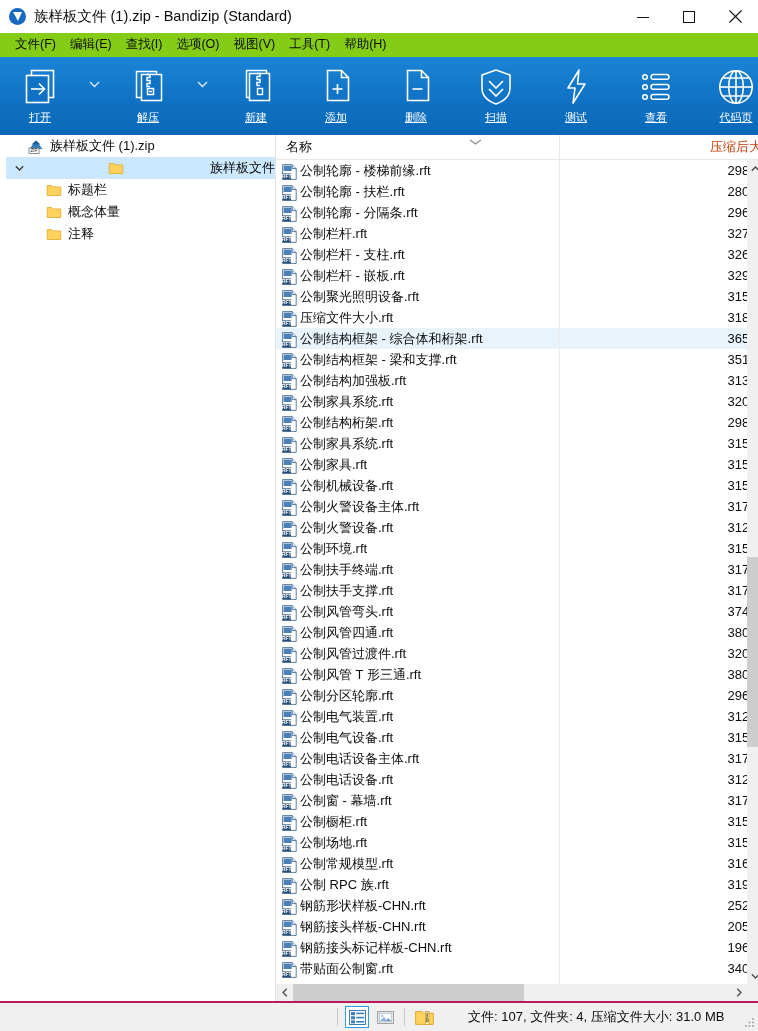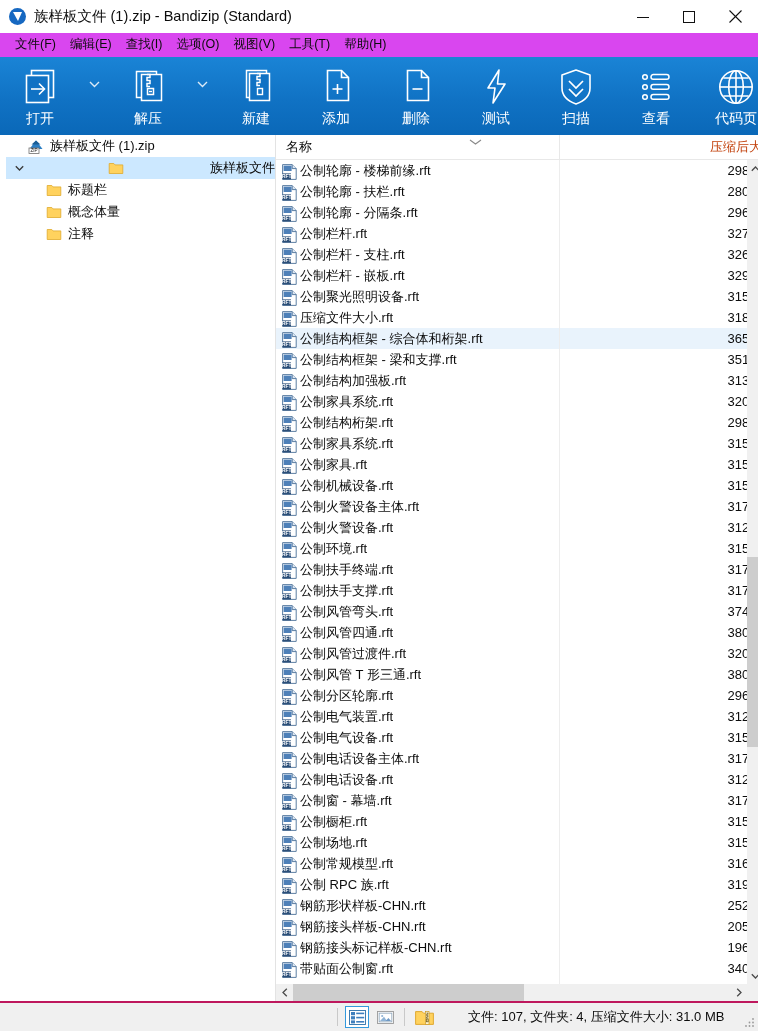--- a/index.html
+++ b/index.html
@@ -40,21 +40,21 @@
     width: 46px; height: 33px;
     display: flex; align-items: center; justify-content: center;
     flex: none;
   }
   #winctrls { position: absolute; right: 0; top: 0; display: flex; }
   .wbtn svg { display: block; }
 
   
   #menubar {
     height: 24px; width: 758px;
-    background: #d946ef;
+    background: #84cc16;
     display: flex; align-items: center;
     padding-left: 8px;
   }
   .menu-item {
     font-size: 12.5px; color: #0c0c0c;
     padding: 3px 7px 4px 7px;
     white-space: nowrap;
   }
 
   
@@ -64,21 +64,21 @@
     display: flex; align-items: flex-start;
     position: relative;
   }
   .tb-btn {
     width: 80px; height: 78px;
     display: flex; flex-direction: column; align-items: center;
     justify-content: flex-start; padding-top: 9px;
     flex: none;
   }
   .tb-ico { height: 42px; display: flex; align-items: center; justify-content: center; }
-  .tb-lbl { font-size: 14px; color: #ffffff; margin-top: 2px; white-space: nowrap; }
+  .tb-lbl { font-size: 11px; color: #ffffff; margin-top: 2px; white-space: nowrap; text-decoration: underline; }
   .tb-caret {
     width: 28px; height: 78px; flex: none;
     display: flex; align-items: flex-start; justify-content: center;
     padding-top: 24px;
   }
   .tb-spacer { flex: 1 1 auto; }
 
   
   #main {
     position: absolute; left: 6px; top: 135px;
@@ -316,35 +316,35 @@
       </svg>
     </div>
     <span class="tb-lbl">删除</span>
   </div>
 
   <div class="tb-spacer"></div>
 
   <div class="tb-btn">
     <div class="tb-ico">
       <svg width="42" height="40" viewBox="0 0 42 40">
-        <polygon points="24,3 13,21 20,21 18,36 30,17 22.5,17" fill="none" stroke="#fff" stroke-width="1.6" stroke-linejoin="round"></polygon>
-      </svg>
-    </div>
-    <span class="tb-lbl">测试</span>
+        <path d="M21,3 L35,8 V21 C35,30 28,34.5 21,37 C14,34.5 7,30 7,21 V8 Z" fill="none" stroke="#fff" stroke-width="1.6" stroke-linejoin="round"></path>
+        <polyline points="14,14 21,21 28,14" fill="none" stroke="#fff" stroke-width="1.7"></polyline>
+        <polyline points="14,22 21,29 28,22" fill="none" stroke="#fff" stroke-width="1.7"></polyline>
+      </svg>
+    </div>
+    <span class="tb-lbl">扫描</span>
   </div>
 
   <div class="tb-btn">
     <div class="tb-ico">
       <svg width="42" height="40" viewBox="0 0 42 40">
-        <path d="M21,3 L35,8 V21 C35,30 28,34.5 21,37 C14,34.5 7,30 7,21 V8 Z" fill="none" stroke="#fff" stroke-width="1.6" stroke-linejoin="round"></path>
-        <polyline points="14,14 21,21 28,14" fill="none" stroke="#fff" stroke-width="1.7"></polyline>
-        <polyline points="14,22 21,29 28,22" fill="none" stroke="#fff" stroke-width="1.7"></polyline>
-      </svg>
-    </div>
-    <span class="tb-lbl">扫描</span>
+        <polygon points="24,3 13,21 20,21 18,36 30,17 22.5,17" fill="none" stroke="#fff" stroke-width="1.6" stroke-linejoin="round"></polygon>
+      </svg>
+    </div>
+    <span class="tb-lbl">测试</span>
   </div>
 
   <div class="tb-btn">
     <div class="tb-ico">
       <svg width="42" height="40" viewBox="0 0 42 40">
         <circle cx="10" cy="10" r="2.3" fill="none" stroke="#fff" stroke-width="1.5"></circle>
         <circle cx="10" cy="20" r="2.3" fill="none" stroke="#fff" stroke-width="1.5"></circle>
         <circle cx="10" cy="30" r="2.3" fill="none" stroke="#fff" stroke-width="1.5"></circle>
         <rect x="16" y="7.6" width="18" height="4.6" rx="2.3" fill="none" stroke="#fff" stroke-width="1.5"></rect>
         <rect x="16" y="17.6" width="18" height="4.6" rx="2.3" fill="none" stroke="#fff" stroke-width="1.5"></rect>

